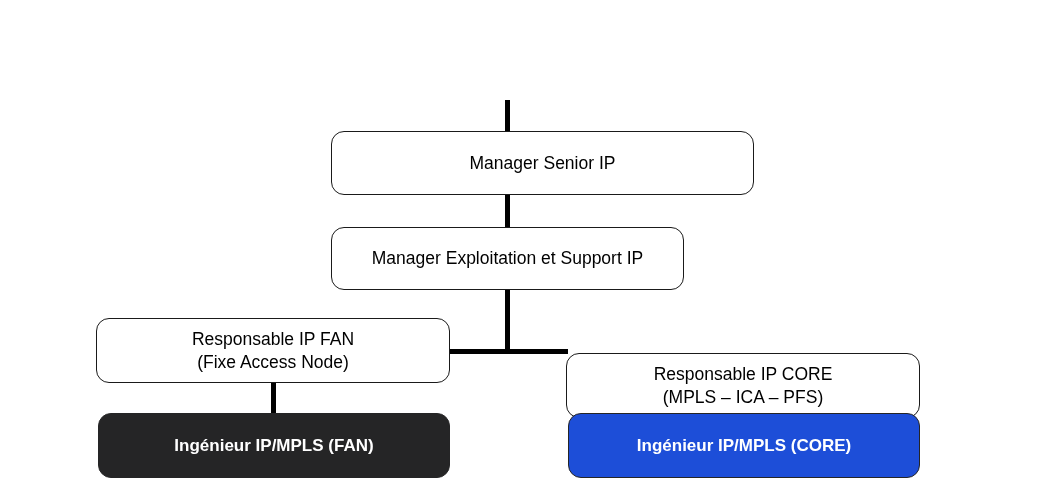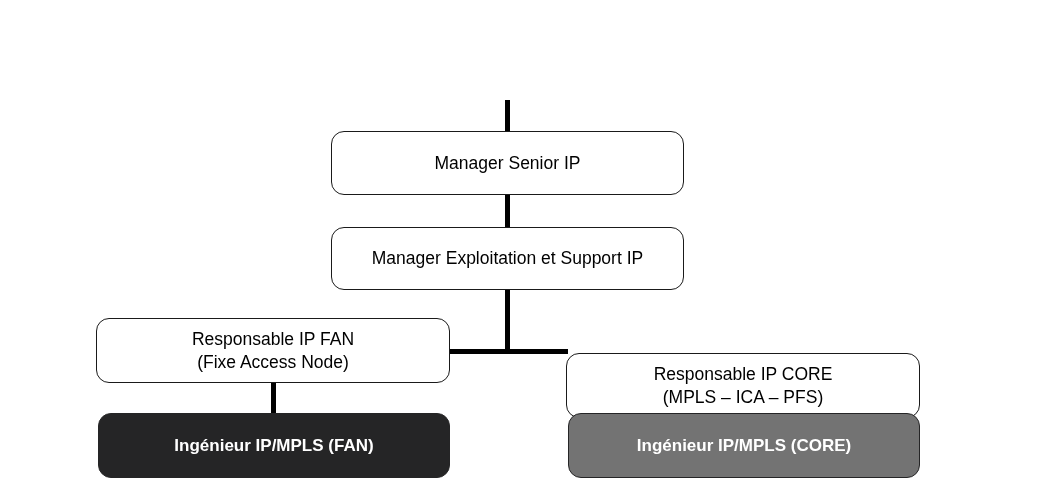--- a/index.html
+++ b/index.html
@@ -57,21 +57,21 @@
   .conn {
     position: absolute;
     background: #000000;
     z-index: 1;
   }
   .conn.v { width: 5px; }
   .conn.h { height: 5px; }
 
   
   #node-directeur        { left: 331px; top: 37px;  width: 353px; height: 64px; }
-  #node-manager-senior   { left: 331px; top: 131px; width: 353px; height: 64px; }
+  #node-manager-senior   { left: 331px; top: 131px; width: 423px; height: 64px; }
   #node-manager-exploit  { left: 331px; top: 227px; width: 353px; height: 63px; }
   #node-resp-fan         { left: 96px;  top: 318px; width: 354px; height: 65px; }
   #node-resp-core        { left: 566px; top: 318px; width: 354px; height: 65px; }
   #node-ing-fan          { left: 98px;  top: 413px; width: 352px; height: 65px; }
   #node-ing-core         { left: 568px; top: 413px; width: 352px; height: 65px; }
 
   
   #conn-directeur-senior   { left: 505px; top: 100px; height: 32px; }
   #conn-senior-exploit     { left: 505px; top: 194px; height: 34px; }
   #conn-exploit-bus        { left: 505px; top: 289px; height: 64px; }
@@ -112,17 +112,17 @@
 
   <div class="node light" id="node-resp-core" style="background: rgb(255, 255, 255); border-color: rgb(26, 26, 26); color: rgb(0, 0, 0); margin-top: 35px;">
     <span class="label">Responsable IP CORE
 (MPLS – ICA – PFS)</span>
   </div>
 
   <div class="node dark" id="node-ing-fan" style="background: rgb(37, 37, 38); border-color: rgb(37, 37, 38); color: rgb(255, 255, 255);">
     <span class="label">Ingénieur IP/MPLS (FAN)</span>
   </div>
 
-  <div class="node dark" id="node-ing-core" style="background: #737373; border-color: rgb(37, 37, 38); color: rgb(255, 255, 255);">
+  <div class="node dark" id="node-ing-core" style="background: #1d4ed8; border-color: rgb(37, 37, 38); color: rgb(255, 255, 255);">
     <span class="label">Ingénieur IP/MPLS (CORE)</span>
   </div>
 
 </div>
 
 </body></html>

